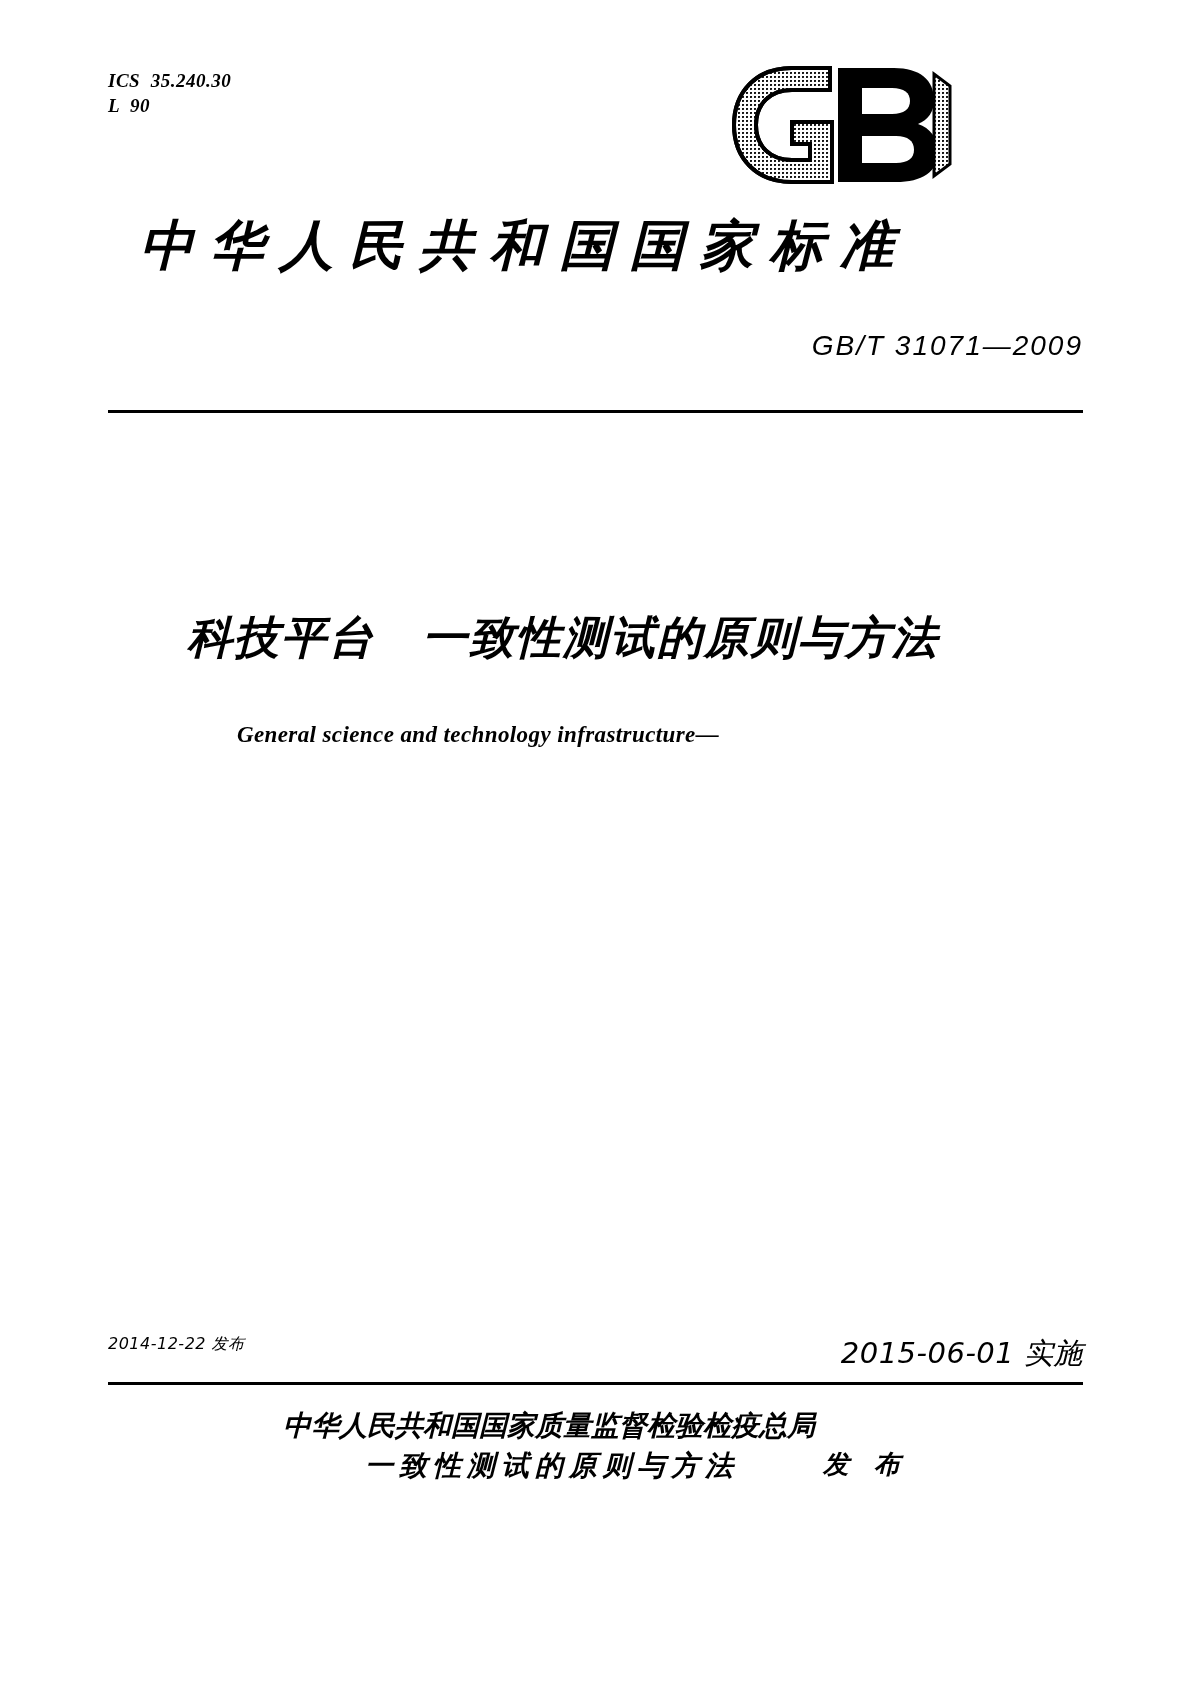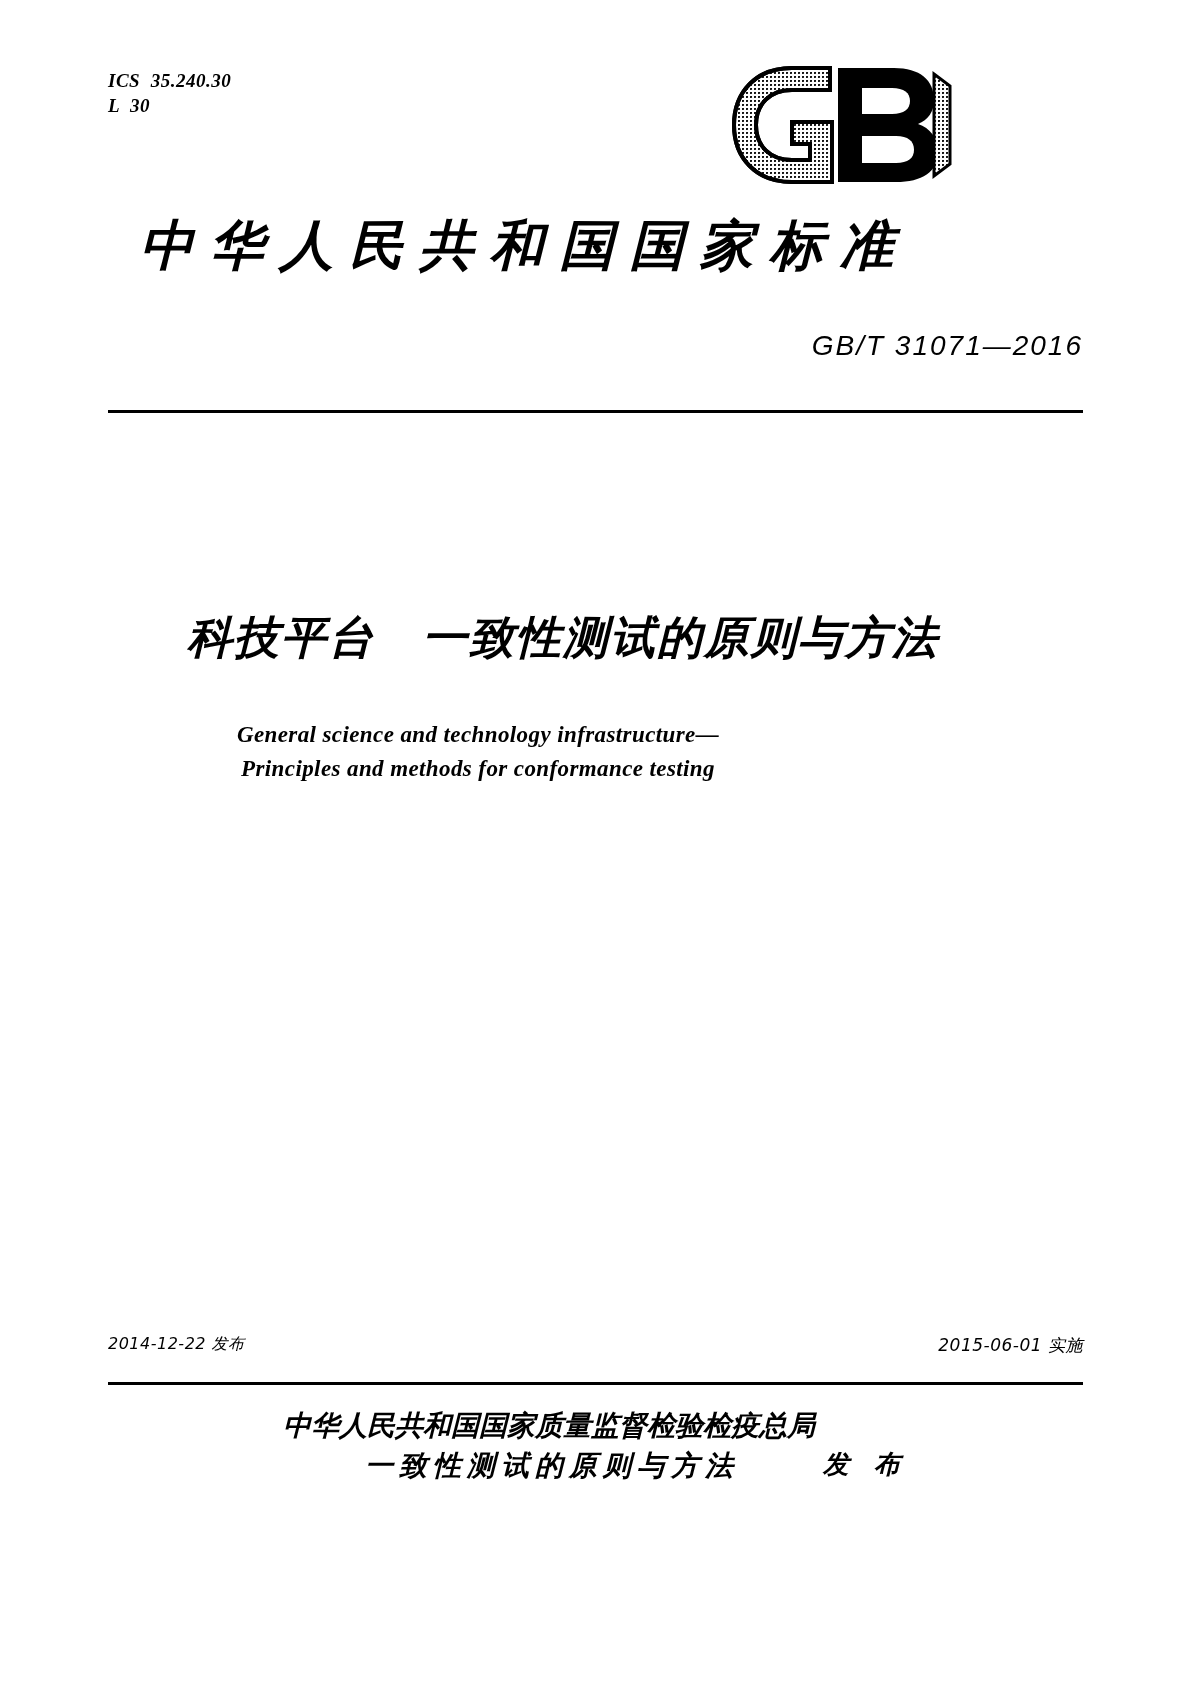--- a/index.html
+++ b/index.html
@@ -117,21 +117,21 @@
     top: 1334px;
     font-family: "DejaVu Sans", sans-serif;
     font-size: 16px;
     letter-spacing: 0.5px;
   }
   .date-effective {
     position: absolute;
     right: 108px;
     top: 1334px;
     font-family: "DejaVu Sans", sans-serif;
-    font-size: 17px;
+    font-size: 29px;
     letter-spacing: 0.5px;
   }
 
   
   .rule-bottom {
     position: absolute;
     left: 108px;
     top: 1382px;
     width: 975px;
     height: 3px;
@@ -168,21 +168,21 @@
     padding-bottom: 4px;
   }
 </style>
 </head>
 <body>
 
 <div class="page">
 
   <div class="ics-block">
     <div class="ics-line">ICS  35.240.30</div>
-    <div class="ics-line">L  30</div>
+    <div class="ics-line">L  90</div>
   </div>
 
   <div class="gb-logo">
     <svg width="230" height="130" viewBox="0 0 230 130" xmlns="http://www.w3.org/2000/svg">
       <defs>
         <pattern id="hatch" width="4" height="4" patternUnits="userSpaceOnUse">
           <rect width="4" height="4" fill="#ffffff"></rect>
           <circle cx="1" cy="1" r="1.1" fill="#000000"></circle>
         </pattern>
       </defs>
@@ -229,29 +229,28 @@
         <path d="M136 28 L166 28 C178 28 184 33 184 41 C184 49 178 54 166 54 L136 54 Z" fill="#ffffff"></path>
         <path d="M136 76 L170 76 C182 76 188 81 188 90 C188 98 182 103 170 103 L136 103 Z" fill="#ffffff"></path>
 
         <path d="M208 14 L224 26 L224 104 L208 116 Z" fill="url(#hatch)" stroke="#000000" stroke-width="3"></path>
       </g>
     </svg>
   </div>
 
   <div class="national-title">中华人民共和国国家标准</div>
 
-  <div class="std-number">GB/T 31071—2016</div>
+  <div class="std-number">GB/T 31071—2009</div>
 
   <div class="rule-top"></div>
 
   <div class="doc-title-cn">科技平台　一致性测试的原则与方法</div>
 
   <div class="doc-title-en">
     <div>General science and technology infrastructure—</div>
-    <div>Principles and methods for conformance testing</div>
   </div>
 
   <div class="date-issue">2014-12-22 发布</div>
   <div class="date-effective">2015-06-01 实施</div>
 
   <div class="rule-bottom"></div>
 
   <div class="publisher">
     <div class="publisher-names">
       <div class="line1">中华人民共和国国家质量监督检验检疫总局</div>

